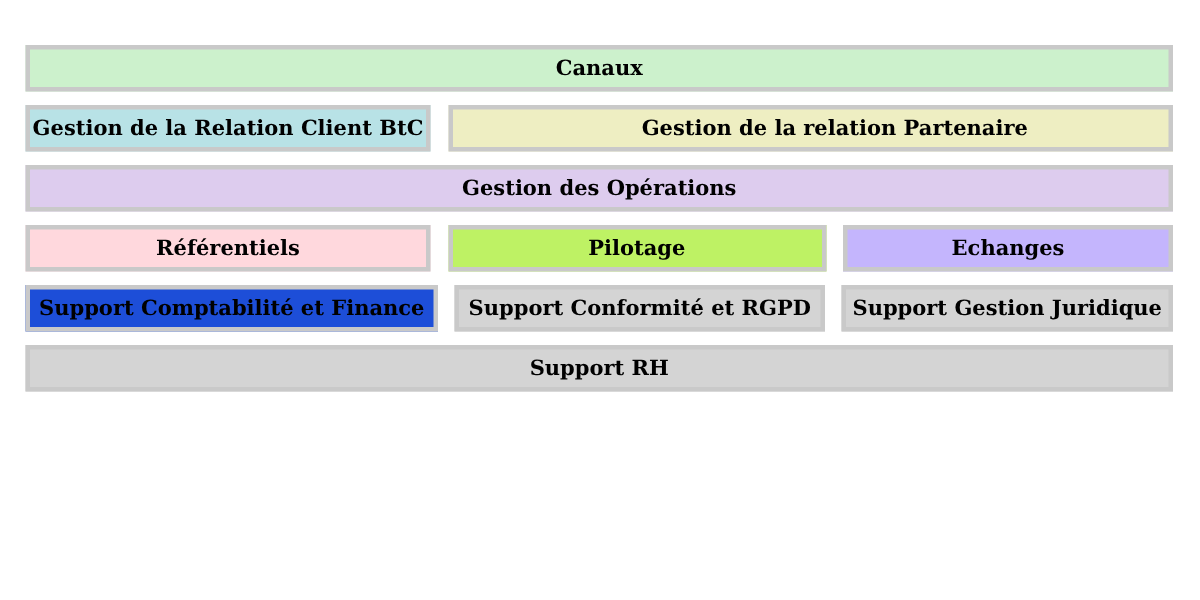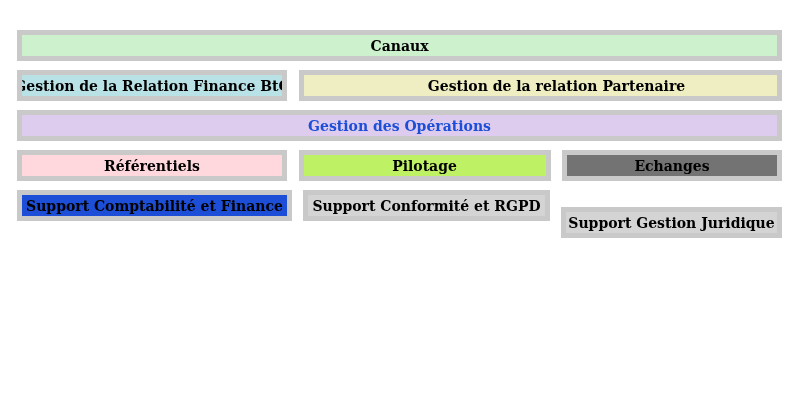--- a/index.html
+++ b/index.html
@@ -17,66 +17,69 @@
     width: 765px;
   }
   .row {
     display: flex;
     justify-content: space-between;
     margin-bottom: 9px;
   }
   .block {
     box-sizing: border-box;
     height: 31px;
-    border: 5px solid #7f1d1d;
+    border: 3px solid #7f1d1d;
     display: flex;
     align-items: center;
     justify-content: center;
     font-family: "DejaVu Serif", "Liberation Serif", serif;
     font-weight: bold;
     font-size: 14px;
     color: #000000;
     white-space: nowrap;
     overflow: hidden;
   }
   .w-full { width: 765px; }
   .w-r2a  { width: 270px; }
   .w-r2b  { width: 483px; }
   .w-r4a  { width: 270px; }
   .w-r4b  { width: 252px; }
   .w-r4c  { width: 220px; }
   .w-r6a  { width: 275px; }
   .w-r6b  { width: 247px; }
-  .w-r6c  { width: 221px; margin-top: 17px; }
+  .w-r6c  { width: 221px; }
 </style>
 </head>
 <body>
 
 <div class="diagram">
 
   <div class="row">
     <div class="block w-full" style="background: rgb(204, 241, 204); border-color: rgb(201, 201, 201); color: rgb(0, 0, 0);">Canaux</div>
   </div>
 
   <div class="row">
-    <div class="block w-r2a" style="background: rgb(184, 226, 230); border-color: rgb(201, 201, 201); color: rgb(0, 0, 0);">Gestion de la Relation Finance BtC</div>
+    <div class="block w-r2a" style="background: rgb(184, 226, 230); border-color: rgb(201, 201, 201); color: rgb(0, 0, 0);">Gestion de la Relation Client BtC</div>
     <div class="block w-r2b" style="background: rgb(238, 238, 194); border-color: rgb(201, 201, 201); color: rgb(0, 0, 0); padding-left: 32px;">Gestion de la relation Partenaire</div>
   </div>
 
   <div class="row">
-    <div class="block w-full" style="background: rgb(221, 204, 238); border-color: rgb(201, 201, 201); color: #1d4ed8; text-align: center;">Gestion des Opérations</div>
+    <div class="block w-full" style="background: rgb(221, 204, 238); border-color: rgb(201, 201, 201); color: #000000; text-align: center;">Gestion des Opérations</div>
   </div>
 
   <div class="row">
     <div class="block w-r4a" style="background: rgb(255, 216, 221); border-color: rgb(201, 201, 201); color: rgb(0, 0, 0);">Référentiels</div>
     <div class="block w-r4b" style="background: #bef264; border-color: rgb(201, 201, 201); color: rgb(0, 0, 0);">Pilotage</div>
-    <div class="block w-r4c" style="background: #737373; border-color: rgb(201, 201, 201); color: rgb(0, 0, 0);">Echanges</div>
+    <div class="block w-r4c" style="background: #c4b5fd; border-color: rgb(201, 201, 201); color: rgb(0, 0, 0);">Echanges</div>
   </div>
 
 
   <div class="row">
     <div class="block w-r6a" style="background: #1d4ed8; border-color: rgb(201, 201, 201); color: rgb(0, 0, 0);">Support Comptabilité et Finance</div>
     <div class="block w-r6b" style="background: rgb(212, 212, 212); border-color: rgb(201, 201, 201); color: rgb(0, 0, 0);">Support Conformité et RGPD</div>
     <div class="block w-r6c" style="background: rgb(212, 212, 212); border-color: rgb(201, 201, 201); color: rgb(0, 0, 0);">Support Gestion Juridique</div>
   </div>
 
+  <div class="row">
+    <div class="block w-full" style="background: rgb(212, 212, 212); border-color: rgb(201, 201, 201); color: rgb(0, 0, 0);">Support RH</div>
+  </div>
 
 </div>
 
 </body></html>

